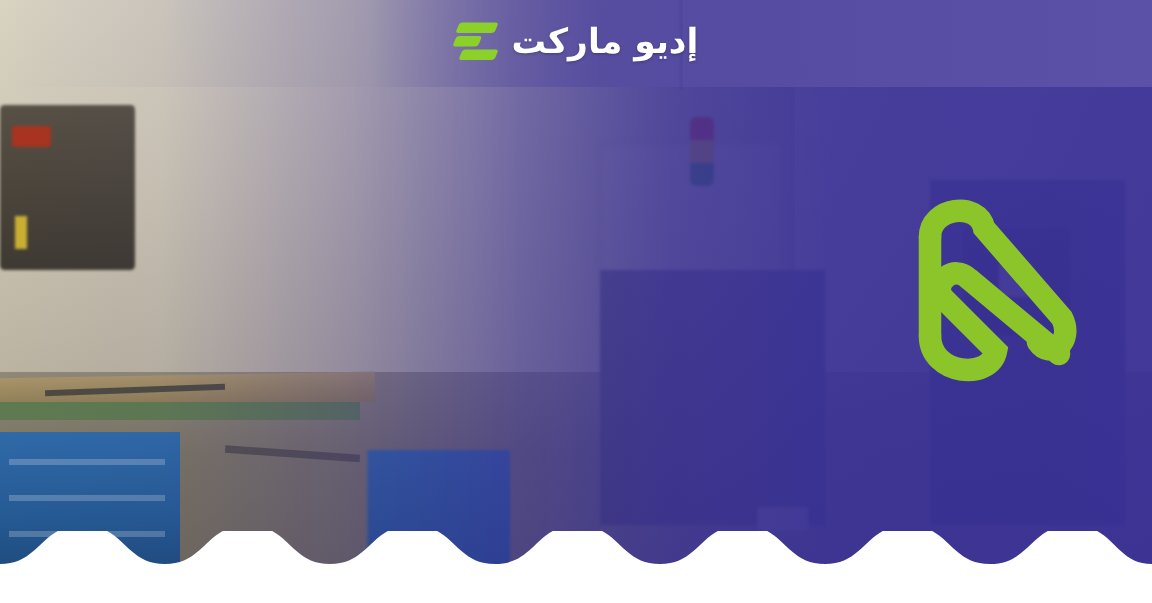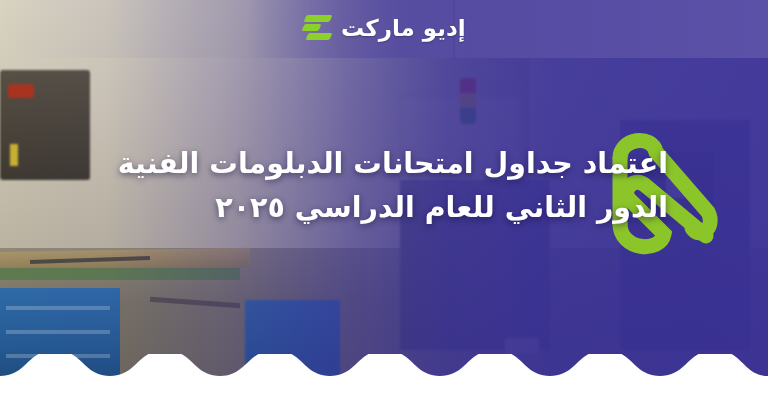--- a/index.html
+++ b/index.html
@@ -223,24 +223,20 @@
 
   <div class="clip">
     <svg viewBox="0 0 125 130" width="125" height="130" fill="none" xmlns="http://www.w3.org/2000/svg">
       <path d="M8 30 C8 10, 40 6, 44 24 L96 84 C104 100, 88 112, 80 100" stroke="#8cc52a" stroke-width="15" stroke-linecap="round" fill="none"></path>
       <path d="M8 30 L8 96" stroke="#8cc52a" stroke-width="15" stroke-linecap="round" fill="none"></path>
       <path d="M8 96 C8 122, 48 126, 52 106 L16 70" stroke="#8cc52a" stroke-width="15" stroke-linecap="round" fill="none"></path>
       <path d="M16 70 C10 60, 24 48, 34 58 L94 108" stroke="#8cc52a" stroke-width="15" stroke-linecap="round" fill="none"></path>
     </svg>
   </div>
 
-  <div class="headline">
-    <span class="ln">اعتماد جداول امتحانات الدبلومات الفنية</span>
-    <span class="ln">الدور الثاني للعام الدراسي ٢٠٢٥</span>
-  </div>
 
   <div class="wave">
     <svg viewBox="0 0 768 48" preserveAspectRatio="none" xmlns="http://www.w3.org/2000/svg">
       <path d="M0,22
                C 27,22 27,-4 55,-4
                C 83,-4 83,22 110,22
                C 137,22 137,-4 165,-4
                C 193,-4 193,22 220,22
                C 247,22 247,-4 275,-4
                C 303,-4 303,22 330,22

